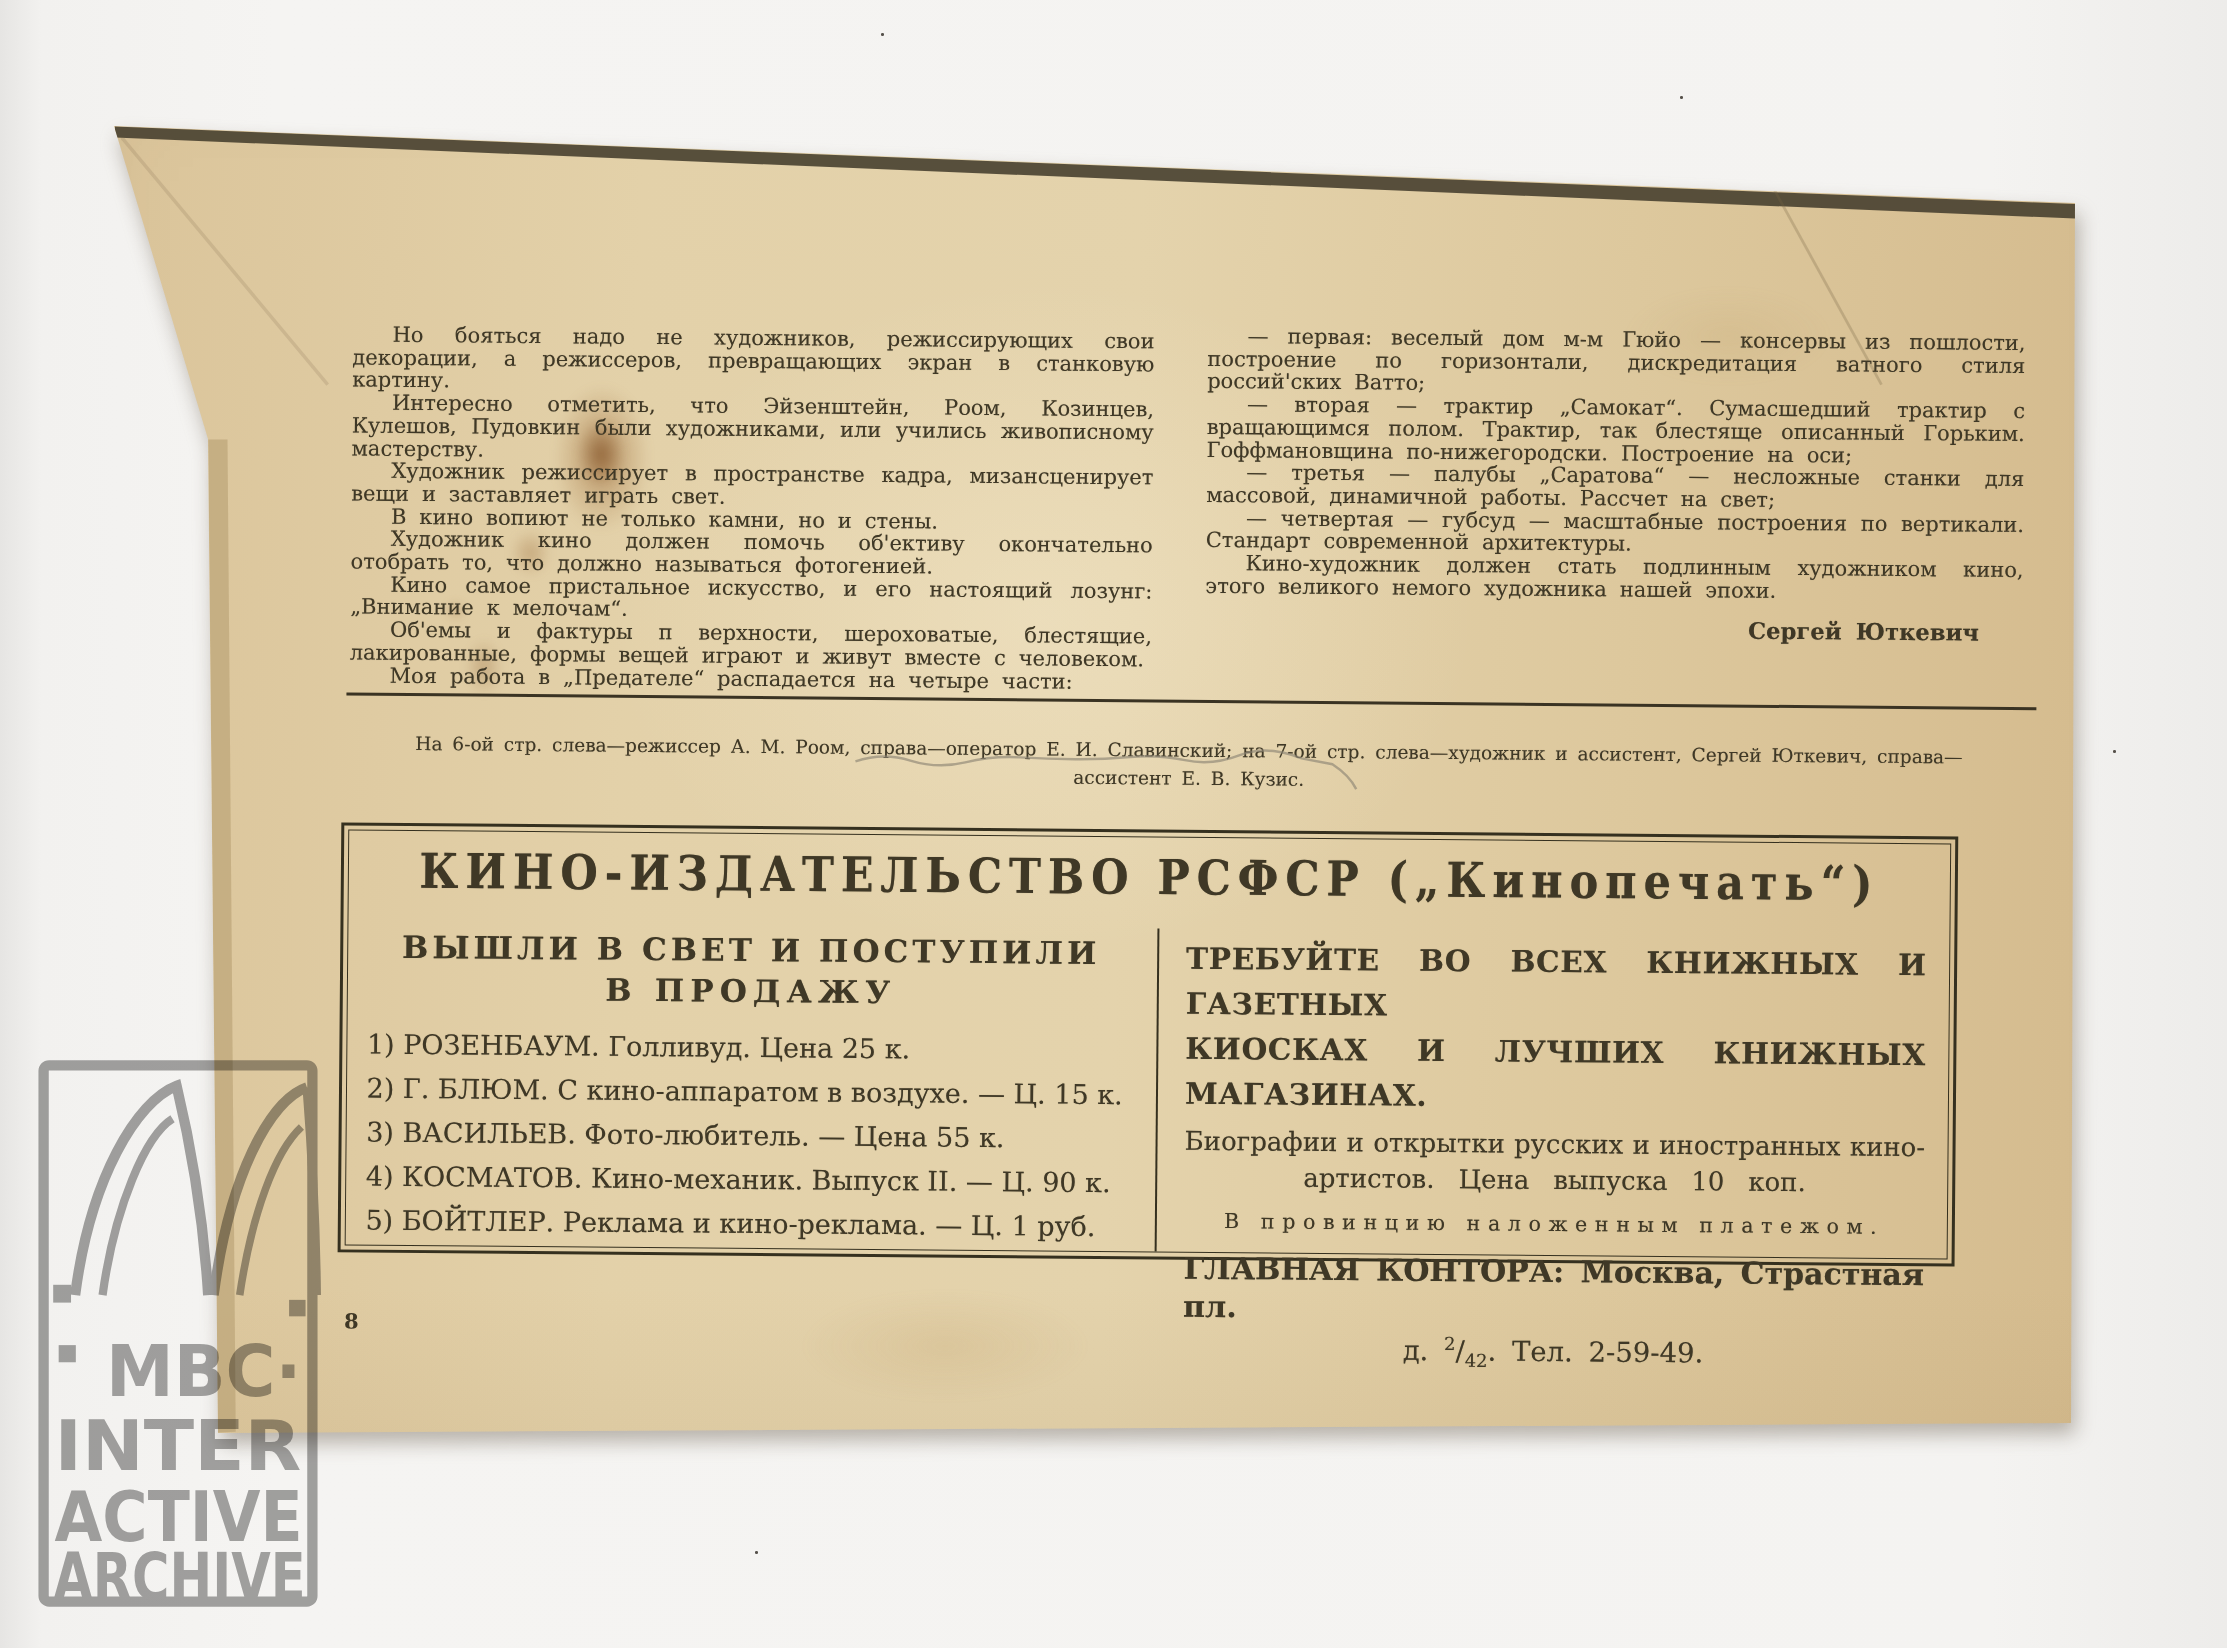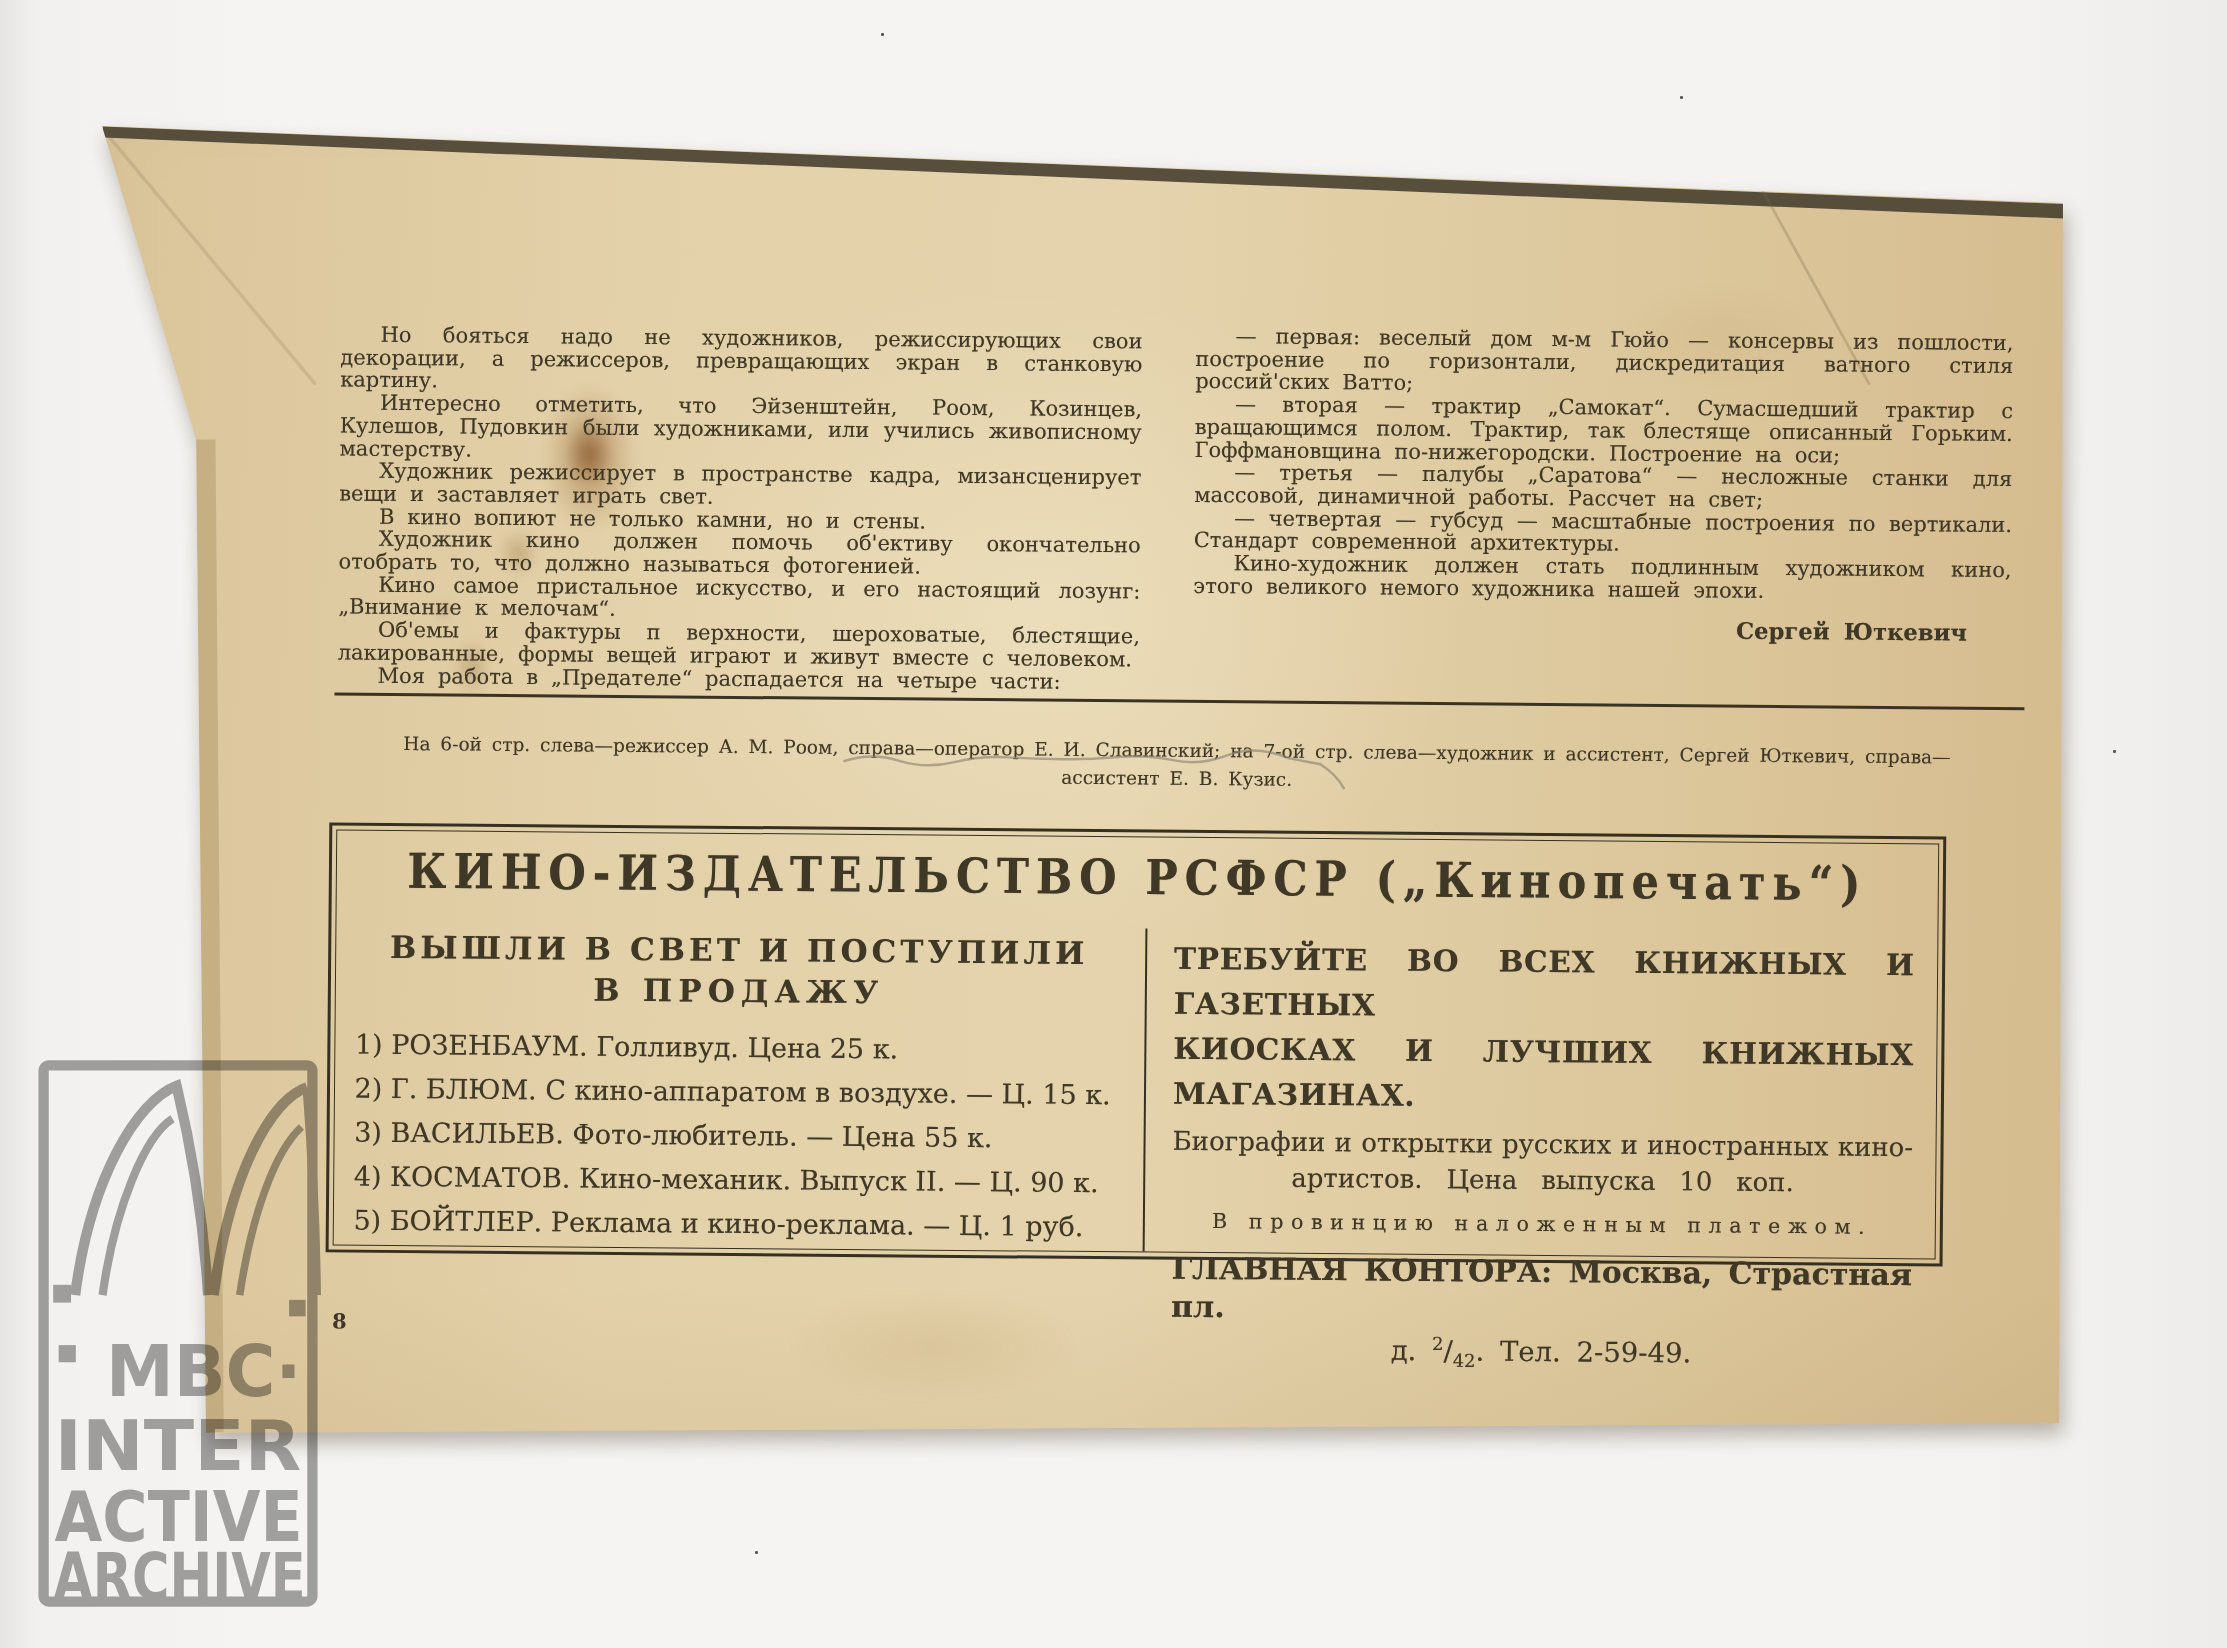--- a/index.html
+++ b/index.html
@@ -15,20 +15,21 @@
   
   .page-wrap{position:absolute;inset:0;filter:drop-shadow(4.1px 11px 9.6px rgba(110,100,85,.45));}
   .page{
     position:absolute;inset:0;
     clip-path:polygon(102px 126px,2063px 203px,2059px 1423px,206px 1433px,196px 439px);
     background:
       linear-gradient(180deg,rgba(0,0,0,0) 78%,rgba(150,120,75,.16) 96%),
       radial-gradient(618px 481px at 1030px 618px,rgba(252,243,219,.32),rgba(252,243,219,0) 70%),
       linear-gradient(92deg,#cdb488 0%,#dbc59b 6%,#e3d1a9 28%,#e4d3ac 50%,#ddc89d 72%,#d5bc8f 92%,#cfb586 100%);
     box-shadow:inset 0 0 151px rgba(110,85,50,.28), inset 0 -27.5px 55px rgba(120,95,60,.18);
+    margin-left:12px;
   }
   .page svg.texture{position:absolute;left:0;top:0;}
 
   
   .printed{position:absolute;inset:0;transform:rotate(.5deg);transform-origin:288px 288px;color:#3f3826;}
   .printed *{box-sizing:border-box;}
   .bodytext{font-size:21px;line-height:22.7px;text-align:justify;word-spacing:.3em;
             text-shadow:0 0 0.7px rgba(63,56,38,.45);}
   .bodytext p{margin:0;text-indent:40px;}
   .col-left{position:absolute;left:341px;top:323px;width:802px;}

